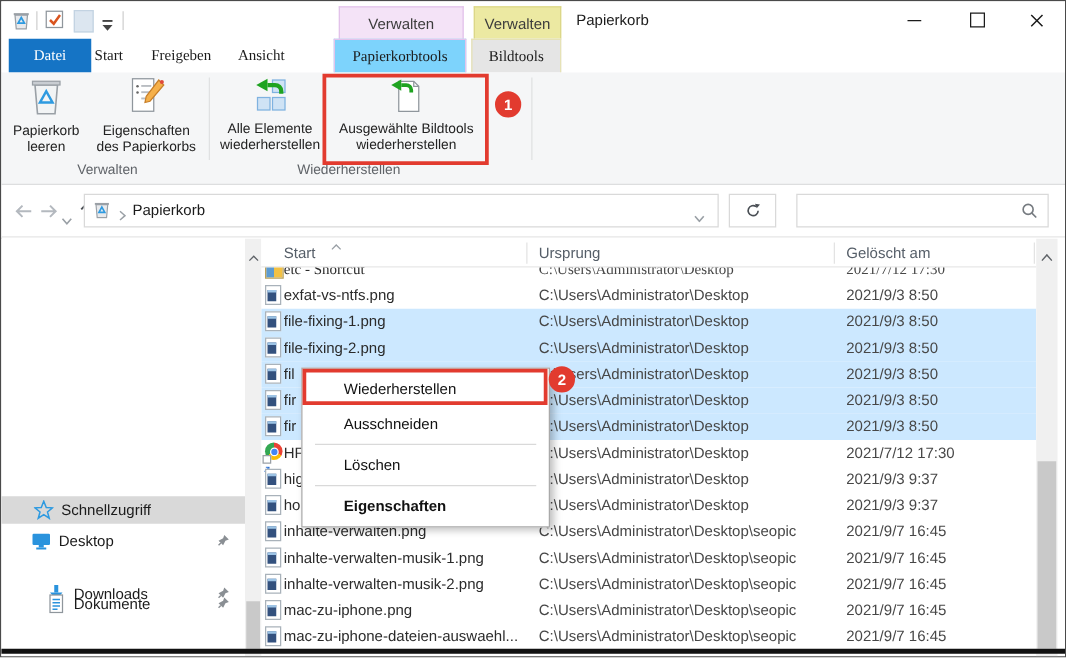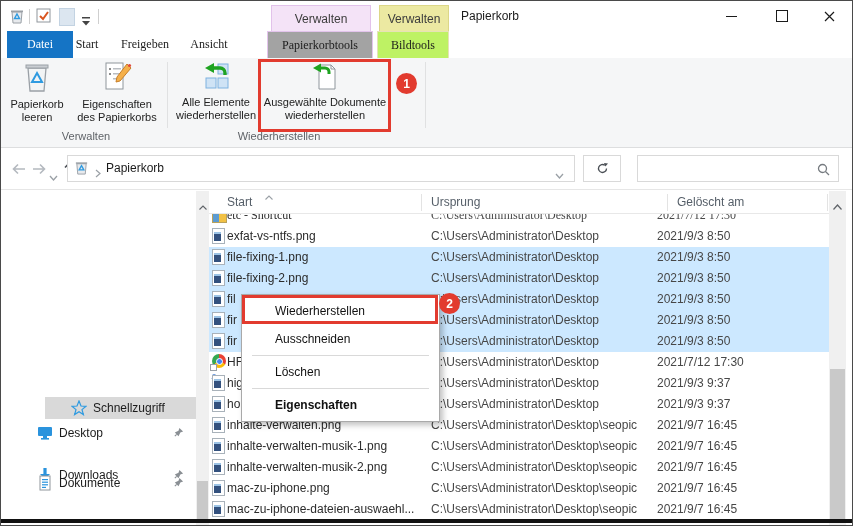--- a/index.html
+++ b/index.html
@@ -13,55 +13,55 @@
   .ctx-head{position:absolute;top:4px;height:26px;line-height:26px;text-align:center;font-size:12px;color:#3c3c3c;}
   .ctx-purple{background:#f4e3f7;border:1px solid #e2c2ea;border-bottom:none;}
   .ctx-yellow{background:#ece9a2;border:1px solid #dcd788;border-bottom:none;}
   .wbtn{position:absolute;top:0;width:45px;height:30px;display:flex;align-items:center;justify-content:center;}
   .min-glyph{width:11px;height:1px;background:#1b1b1b;display:block;}
   .max-glyph{width:10px;height:10px;border:1px solid #1b1b1b;display:block;}
   
   .tabbar{position:absolute;left:0;top:30px;right:0;height:27px;background:#fff;font-family:Liberation Serif, serif;}
   .tab{position:absolute;top:0;height:27px;line-height:27px;text-align:center;font-size:12px;color:#1b1b1b;}
   .tab-file{background:#1574c5;color:#fff;}
-  .tab-ctx-sel{background:#a3a3a3;border:1px solid #e3c4ec;border-bottom:none;box-sizing:border-box;}
-  .tab-ctx{background:#bef264;border:1px solid #e6e2b6;border-bottom:none;box-sizing:border-box;}
+  .tab-ctx-sel{background:#7dd3fc;border:1px solid #e3c4ec;border-bottom:none;box-sizing:border-box;}
+  .tab-ctx{background:#e5e5e5;border:1px solid #e6e2b6;border-bottom:none;box-sizing:border-box;}
   
   .ribbon{position:absolute;left:0;top:57px;right:0;height:90px;background:#f5f6f7;border-bottom:1px solid #dddedf;box-sizing:border-box;}
   .rbtn{position:absolute;top:3px;height:70px;text-align:center;font-size:11px;line-height:13px;color:#222;cursor:default;}
   .ricon{display:block;margin:0 auto 2px;}
   .glabel{position:absolute;top:72px;font-size:11px;color:#5f6368;text-align:center;}
   .rsep{position:absolute;top:4px;width:1px;height:66px;background:#e0e1e2;}
   
   .toolbar{position:absolute;left:0;top:147px;right:0;height:42px;background:#fff;border-bottom:1px solid #e6e6e6;box-sizing:border-box;}
   .box{position:absolute;top:7px;height:27px;border:1px solid #d9d9d9;background:#fff;box-sizing:border-box;}
   .crumb-text{position:absolute;left:38px;top:0;line-height:25px;font-size:12px;color:#1b1b1b;}
   
   .sidebar{position:absolute;left:0;top:190px;width:195px;bottom:0;background:#fff;}
   .side{position:absolute;left:0;right:0;height:22px;display:flex;align-items:center;font-size:12px;color:#1b1b1b;}
-  .side.sel0{background:#d9d9d9;margin-left:44px;}
+  .side.sel0{background:#d9d9d9;}
   .side .si{flex:0 0 16px;height:16px;position:relative;}
   .side .slabel{margin-left:6px;white-space:nowrap;overflow:hidden;}
   .pin{position:absolute;right:12px;top:5px;}
   .sscroll{position:absolute;left:195px;top:190px;width:13px;bottom:0;background:#f0f0f0;}
   .lscroll{position:absolute;left:828px;top:190px;width:17px;bottom:0;background:#f0f0f0;}
   .thumb{position:absolute;left:1px;right:1px;background:#c9c9c9;}
   
   .lheader{position:absolute;left:208px;top:190px;width:620px;height:23px;background:#fff;border-bottom:1px solid #e8e8e8;box-sizing:border-box;font-size:12px;color:#555e68;}
   .hsep{position:absolute;top:3px;width:1px;height:17px;background:#e3e3e3;}
   .rows{position:absolute;left:208px;top:213px;width:620px;height:306px;overflow:hidden;}
   .row{position:relative;height:21px;}
   .row.sel{background:#cce8ff;}
   .row.clip{height:12px;overflow:hidden;}
   .rowinner{position:relative;height:21px;font-family:Liberation Serif, serif;}
   .row.clip .rowinner{margin-top:-9px;}
   .cell{position:absolute;top:0;height:21px;line-height:21px;font-size:12px;white-space:nowrap;overflow:hidden;}
   .c-n{left:18px;width:190px;color:#2b2b2b;}
   .c-o{left:222px;width:235px;color:#474747;}
-  .c-d{left:448px;width:145px;color:#474747;}
+  .c-d{left:468px;width:145px;color:#474747;}
   .ric{position:absolute;left:2px;top:2px;width:16px;height:16px;}
   .pagei{position:absolute;left:1px;top:0;width:11px;height:14px;background:#fff;border:1px solid #a9b2ba;}
   .pagei::after{content:"";position:absolute;left:1px;top:3px;width:7px;height:7px;background:#33517e;border-top:2px solid #9cc3e5;}
   .etcic{position:absolute;left:1px;top:2px;width:13px;height:12px;background:linear-gradient(90deg,#5c9bd1 0 45%,#f2c144 45%);border:1px solid #b9a15a;}
   .cball{position:absolute;left:1px;top:0;width:14px;height:14px;border-radius:50%;
     background:conic-gradient(#ea4335 0 33%,#fbbc05 33% 66%,#34a853 66% 100%);}
   .cball::after{content:"";position:absolute;left:3.5px;top:3.5px;width:7px;height:7px;border-radius:50%;background:#4285f4;border:1px solid #fff;box-sizing:border-box;}
   .scarrow{position:absolute;left:-1px;bottom:-1px;width:7px;height:7px;background:#fff;border:1px solid #9aa0a6;box-sizing:border-box;}
   
   .cmenu{position:absolute;left:240px;top:293px;width:197px;background:#fff;border:1px solid #a9a9a9;
@@ -183,21 +183,21 @@
       <span>wiederherstellen</span>
     </div>
     <div class="rbtn" style="left:262px;width:124px">
       <span class="ricon">
         <svg width="28" height="30" viewBox="0 0 28 30">
             <path d="M8 4 h12 l4 4 v20 h-16 Z" fill="#fff" stroke="#8f969c"></path>
             <path d="M20 4 v4 h4" fill="none" stroke="#8f969c"></path>
             <path d="M10 7 h4 a4 4 0 0 1 4 4 v2" stroke="#1fa321" stroke-width="3" fill="none"></path>
             <polygon points="10,2.5 10,11.5 2,7" fill="#1fa321"></polygon>
           </svg></span>
-      <span>Ausgewählte Dokumente</span><br>
+      <span>Ausgewählte Bildtools</span><br>
       <span>wiederherstellen</span>
     </div>
     <div class="glabel" style="left:170px;width:216px">Wiederherstellen</div>
     <div class="rsep" style="left:424px"></div>
   </div>
 
   <div class="redbox" style="left:257px;top:58px;width:133px;height:73px"></div>
   <div class="badge" style="left:395px;top:72px">
       <span>1</span>
     </div>
@@ -253,21 +253,21 @@
     </div>
   </div>
 
   <div class="sidebar">
     <div class="side sel0" style="top:206px;padding-left:26px">
       <span class="si"><svg width="16" height="16" viewBox="0 0 16 16">
             <polygon points="8,1 10,6 15,6.3 11,9.6 12.4,14.6 8,11.7 3.6,14.6 5,9.6 1,6.3 6,6" fill="none" stroke="#2e9ae0" stroke-width="1.2"></polygon>
           </svg></span>
       <span class="slabel">Schnellzugriff</span>
     </div>
-    <div class="side" style="top:231px;padding-left:36px">
+    <div class="side" style="top:231px;padding-left:24px">
       <span class="si"><svg width="16" height="16" viewBox="0 0 16 16">
             <rect x="1" y="2" width="14" height="9" rx="1" fill="#2a93dd"></rect>
             <rect x="6" y="11" width="4" height="2" fill="#2a93dd"></rect>
             <rect x="4" y="13" width="8" height="1.6" fill="#2a93dd"></rect>
           </svg></span>
       <span class="slabel">Desktop</span>
       <span class="pin"><svg width="11" height="11" viewBox="0 0 12 12">
             <path d="M7 1 L11 5 L8 6 L6 10 L2 6 L6 4 Z" fill="#8a8f94"></path>
             <path d="M2 10 L4 8" stroke="#8a8f94" stroke-width="1.2"></path>
           </svg></span>

